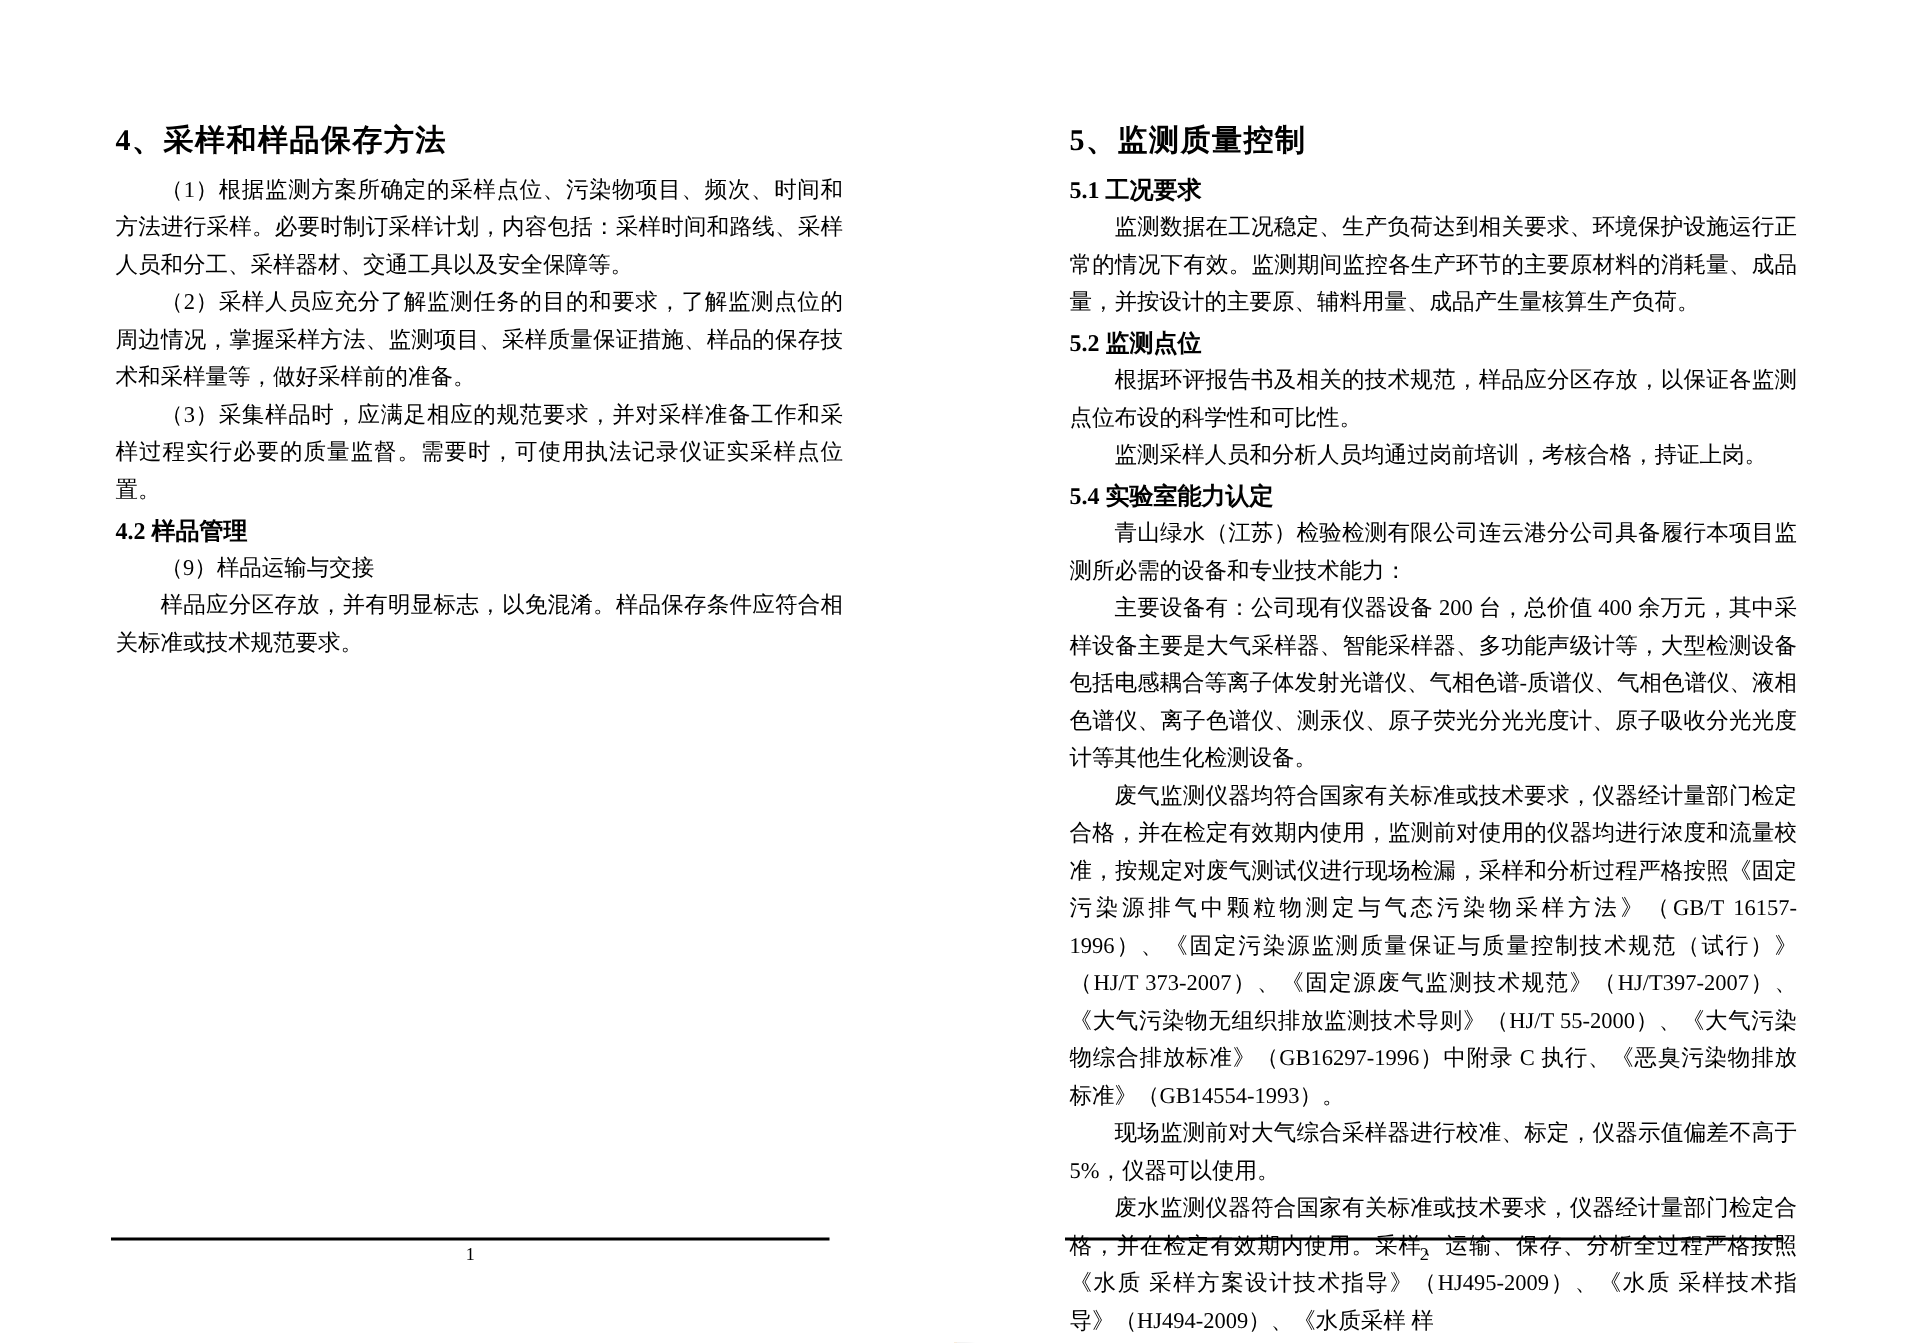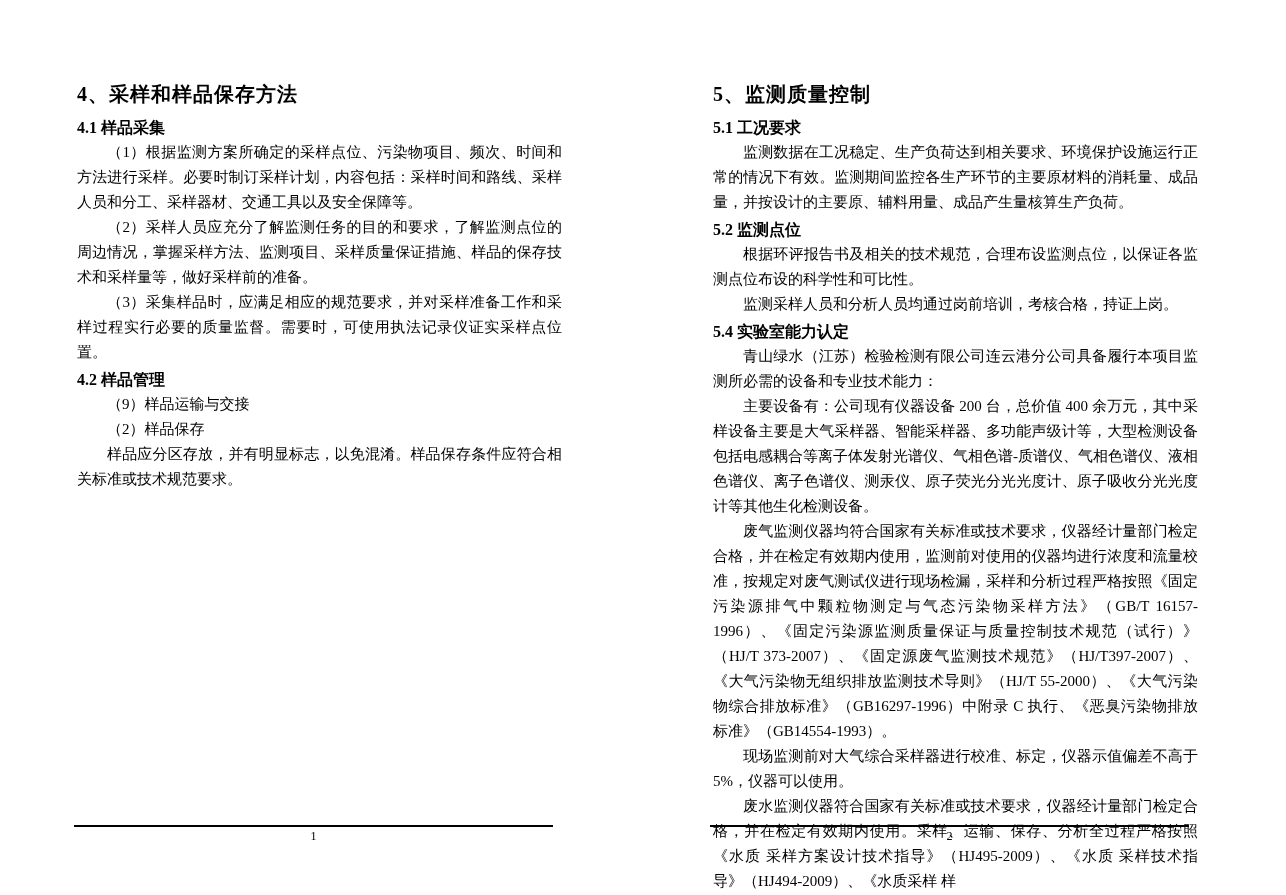--- a/index.html
+++ b/index.html
@@ -76,42 +76,40 @@
   }
 </style>
 </head>
 <body>
 
 <div class="canvas">
 
   <div class="page page-1">
     <div class="content">
       <div class="doc-h1">4、采样和样品保存方法</div>
-      <div class="doc-h2">4.1 样品采集</div>
       <p class="para">（1）根据监测方案所确定的采样点位、污染物项目、频次、时间和方法进行采样。必要时制订采样计划，内容包括：采样时间和路线、采样人员和分工、采样器材、交通工具以及安全保障等。</p>
       <p class="para">（2）采样人员应充分了解监测任务的目的和要求，了解监测点位的周边情况，掌握采样方法、监测项目、采样质量保证措施、样品的保存技术和采样量等，做好采样前的准备。</p>
       <p class="para">（3）采集样品时，应满足相应的规范要求，并对采样准备工作和采样过程实行必要的质量监督。需要时，可使用执法记录仪证实采样点位置。</p>
       <div class="doc-h2">4.2 样品管理</div>
       <p class="para">（9）样品运输与交接</p>
-      <p class="para">（2）样品保存</p>
       <p class="para">样品应分区存放，并有明显标志，以免混淆。样品保存条件应符合相关标准或技术规范要求。</p>
     </div>
     <div class="footer-rule"></div>
     <div class="page-number">1</div>
   </div>
 
   <div class="separator"></div>
 
   <div class="page page-2">
     <div class="content">
       <div class="doc-h1">5、监测质量控制</div>
       <div class="doc-h2">5.1 工况要求</div>
       <p class="para">监测数据在工况稳定、生产负荷达到相关要求、环境保护设施运行正常的情况下有效。监测期间监控各生产环节的主要原材料的消耗量、成品量，并按设计的主要原、辅料用量、成品产生量核算生产负荷。</p>
       <div class="doc-h2">5.2 监测点位</div>
-      <p class="para">根据环评报告书及相关的技术规范，合理布设监测点位，以保证各监测点位布设的科学性和可比性。</p>
+      <p class="para">根据环评报告书及相关的技术规范，样品应分区存放，以保证各监测点位布设的科学性和可比性。</p>
       <p class="para">监测采样人员和分析人员均通过岗前培训，考核合格，持证上岗。</p>
       <div class="doc-h2">5.4 实验室能力认定</div>
       <p class="para">青山绿水（江苏）检验检测有限公司连云港分公司具备履行本项目监测所必需的设备和专业技术能力：</p>
       <p class="para">主要设备有：公司现有仪器设备 200 台，总价值 400 余万元，其中采样设备主要是大气采样器、智能采样器、多功能声级计等，大型检测设备包括电感耦合等离子体发射光谱仪、气相色谱-质谱仪、气相色谱仪、液相色谱仪、离子色谱仪、测汞仪、原子荧光分光光度计、原子吸收分光光度计等其他生化检测设备。</p>
       <p class="para">废气监测仪器均符合国家有关标准或技术要求，仪器经计量部门检定合格，并在检定有效期内使用，监测前对使用的仪器均进行浓度和流量校准，按规定对废气测试仪进行现场检漏，采样和分析过程严格按照《固定污染源排气中颗粒物测定与气态污染物采样方法》（GB/T 16157-1996）、《固定污染源监测质量保证与质量控制技术规范（试行）》（HJ/T 373-2007）、《固定源废气监测技术规范》（HJ/T397-2007）、《大气污染物无组织排放监测技术导则》（HJ/T 55-2000）、《大气污染物综合排放标准》（GB16297-1996）中附录 C 执行、《恶臭污染物排放标准》（GB14554-1993）。</p>
       <p class="para">现场监测前对大气综合采样器进行校准、标定，仪器示值偏差不高于 5%，仪器可以使用。</p>
       <p class="para">废水监测仪器符合国家有关标准或技术要求，仪器经计量部门检定合格，并在检定有效期内使用。采样、运输、保存、分析全过程严格按照《水质 采样方案设计技术指导》（HJ495-2009）、《水质 采样技术指导》（HJ494-2009）、《水质采样 样</p>
     </div>
     <div class="footer-rule"></div>
     <div class="page-number">2</div>

